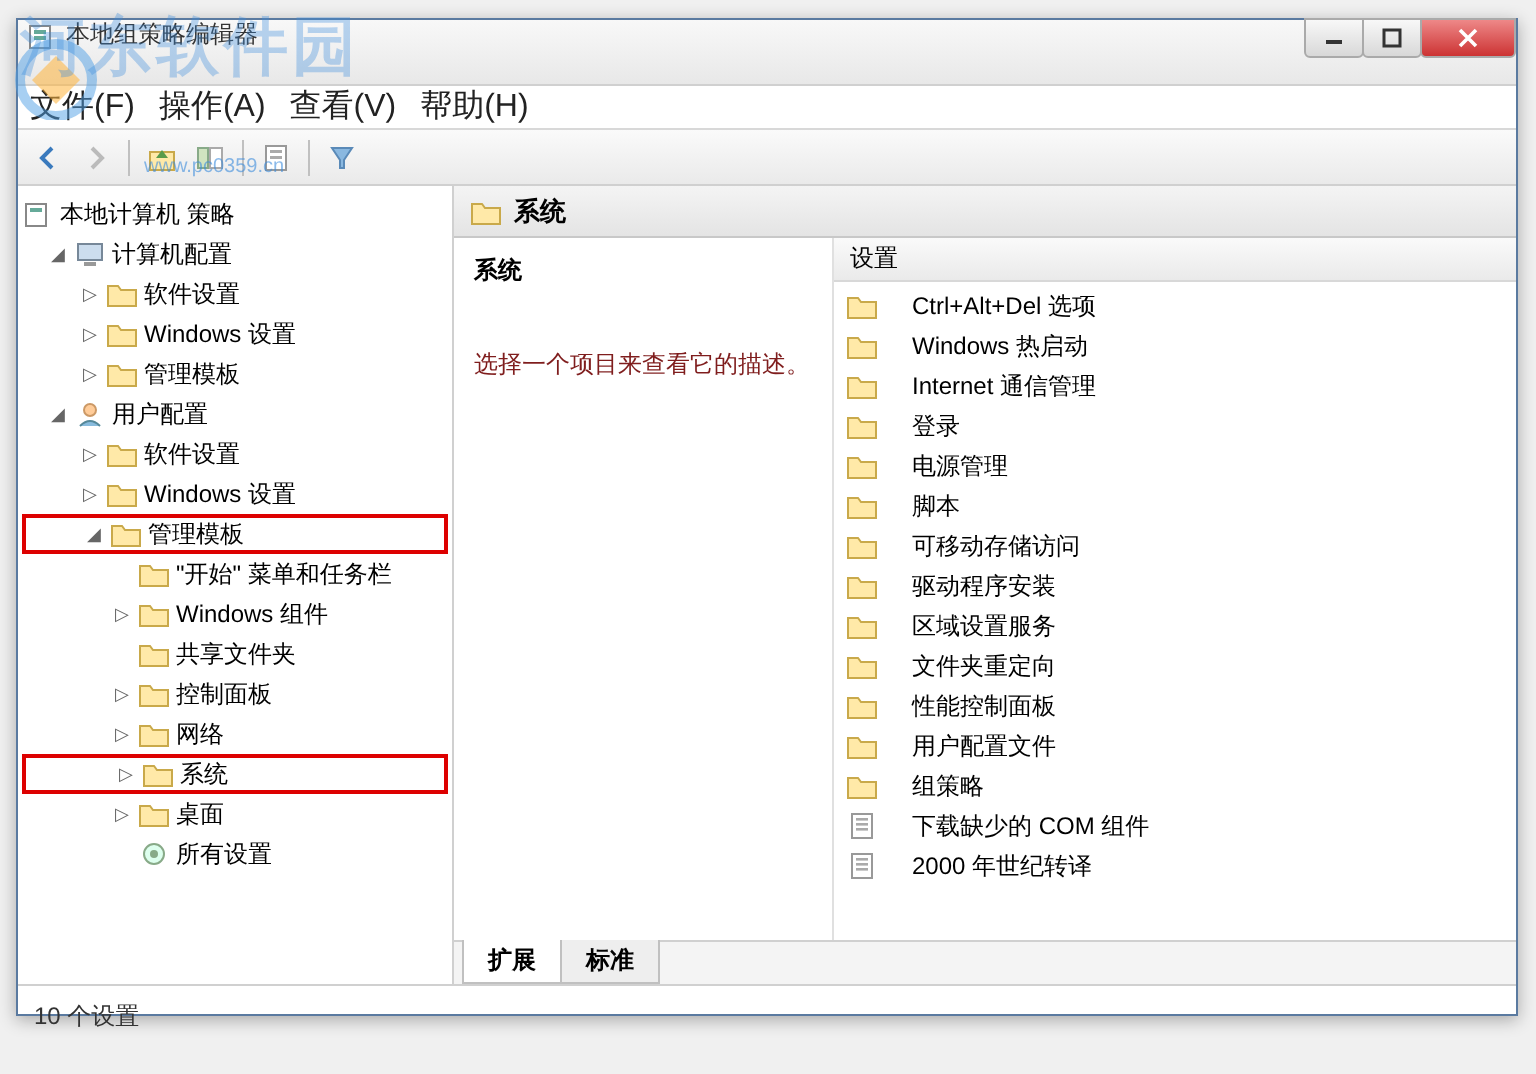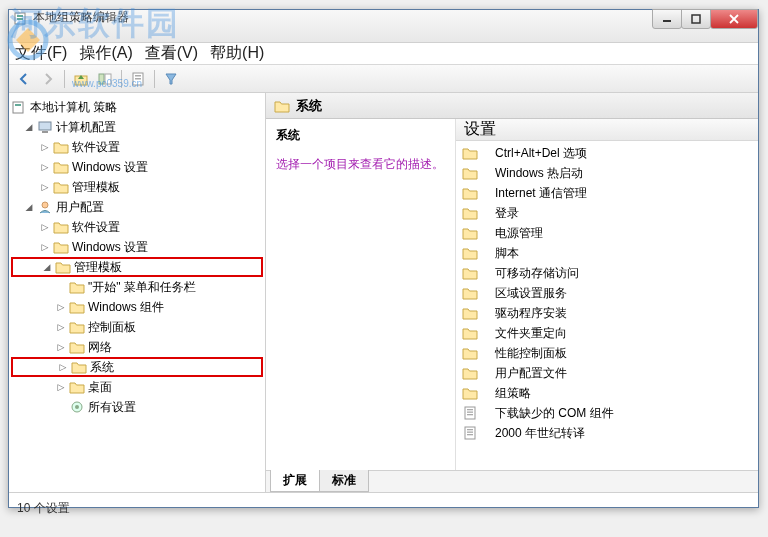--- a/index.html
+++ b/index.html
@@ -16,34 +16,34 @@
 
 .menubar { height: 22px; display: flex; align-items: flex-start; padding: 0 6px; font-size: 16px; border-bottom: 1px solid #d8d8d8; }
 .menubar .mitem { margin-right: 12px; color: #222; cursor: default; }
 
 .toolbar { height: 28px; display: flex; align-items: center; padding: 0 4px; gap: 2px; border-bottom: 1px solid #d0d0d0; background: linear-gradient(to bottom,#fafafa,#eaeaea); }
 .tbtn { width: 22px; height: 22px; display: flex; align-items: center; justify-content: center; border-radius: 3px; }
 .tsep { width: 1px; height: 18px; background: #c0c0c0; margin: 0 3px; }
 
 .content { display: flex; height: calc(100% - 28px - 22px - 28px - 20px); }
 
-.tree { width: 257px; border-right: 1px solid #d0d0d0; overflow: auto; padding: 4px 2px; font-size: 12px; background: #fff; }
+.tree { width: 218px; border-right: 1px solid #d0d0d0; overflow: auto; padding: 4px 2px; font-size: 12px; background: #fff; }
 .tnode { display: flex; align-items: center; height: 20px; padding-left: 2px; white-space: nowrap; cursor: default; }
 .exp { width: 12px; height: 12px; display: inline-flex; align-items: center; justify-content: center; color: #666; font-size: 9px; margin-right: 2px; }
 .ficon { width: 16px; height: 16px; margin-right: 3px; display: inline-flex; align-items: center; justify-content: center; }
 .redbox { border: 2px solid #d00; }
 
 .main { flex: 1; display: flex; flex-direction: column; }
 .mheader { height: 26px; background: linear-gradient(to bottom,#f4f4f4,#e4e4e4); border-bottom: 1px solid #c8c8c8; display: flex; align-items: center; padding: 0 8px; font-size: 13px; font-weight: bold; }
 .mheader .ficon { margin-right: 6px; }
 .mbody { flex: 1; display: flex; font-size: 12px; overflow: hidden; }
 .mleft { width: 190px; padding: 8px 10px; border-right: 1px solid #e0e0e0; }
-.mdesc { margin-top: 2px; color: #a21caf; }
+.mdesc { margin-top: 20px; color: #7f1d1d; }
 .mright { flex: 1; overflow: auto; }
-.colhead { height: 22px; display: flex; align-items: center; padding: 0 8px; background: linear-gradient(to bottom,#fafafa,#eaeaea); border-bottom: 1px solid #d8d8d8; font-size: 16px; position: sticky; top: 0; }
+.colhead { height: 22px; display: flex; align-items: center; padding: 0 8px; background: linear-gradient(to bottom,#fafafa,#eaeaea); border-bottom: 1px solid #d8d8d8; font-size: 12px; position: sticky; top: 0; }
 .ilist { padding: 2px 0; }
 .irow { display: flex; align-items: center; height: 20px; padding: 0 6px; cursor: default; gap: 13px; }
 .irow .ficon { margin-right: 4px; }
 
 .tabs { height: 22px; display: flex; align-items: flex-end; border-top: 1px solid #d0d0d0; padding-left: 4px; background: #f4f4f4; font-weight: bold; }
 .tab { padding: 2px 12px; font-size: 12px; border: 1px solid #c0c0c0; border-top: none; background: #fff; margin-right: -1px; cursor: default; }
 .tab.inactive { background: #eee; }
 
 .status { height: 32px; border-top: 1px solid #d0d0d0; font-size: 12px; display: flex; align-items: center; padding: 0 8px; color: #333; }
 
@@ -239,20 +239,28 @@
       </div>
       <div class="tnode" style="padding-left:44px">
         <span class="exp">▷</span>
         <span class="ficon">
             <svg width="16" height="14">
               <path d="M1 3 L6 3 L7.5 5 L15 5 L15 13 L1 13 Z" fill="#ffe9a8" stroke="#c9a94a"></path>
             </svg>
           </span>
         <span>Windows 组件</span>
       </div>
+      <div class="tnode" style="padding-left:58px">
+        <span class="ficon">
+            <svg width="16" height="14">
+              <path d="M1 3 L6 3 L7.5 5 L15 5 L15 13 L1 13 Z" fill="#ffe9a8" stroke="#c9a94a"></path>
+            </svg>
+          </span>
+        <span>共享文件夹</span>
+      </div>
       <div class="tnode" style="padding-left:44px">
         <span class="exp">▷</span>
         <span class="ficon">
             <svg width="16" height="14">
               <path d="M1 3 L6 3 L7.5 5 L15 5 L15 13 L1 13 Z" fill="#ffe9a8" stroke="#c9a94a"></path>
             </svg>
           </span>
         <span>控制面板</span>
       </div>
       <div class="tnode" style="padding-left:44px">
@@ -366,29 +374,29 @@
                   </svg>
                 </span>
                 <span>可移动存储访问</span>
               </div>
               <div class="irow">
                 <span class="ficon">
                   <svg width="16" height="14">
                     <path d="M1 3 L6 3 L7.5 5 L15 5 L15 13 L1 13 Z" fill="#ffe9a8" stroke="#c9a94a"></path>
                   </svg>
                 </span>
+                <span>驱动程序安装</span>
+              </div>
+              <div class="irow">
+                <span class="ficon">
+                  <svg width="16" height="14">
+                    <path d="M1 3 L6 3 L7.5 5 L15 5 L15 13 L1 13 Z" fill="#ffe9a8" stroke="#c9a94a"></path>
+                  </svg>
+                </span>
                 <span>区域设置服务</span>
-              </div>
-              <div class="irow">
-                <span class="ficon">
-                  <svg width="16" height="14">
-                    <path d="M1 3 L6 3 L7.5 5 L15 5 L15 13 L1 13 Z" fill="#ffe9a8" stroke="#c9a94a"></path>
-                  </svg>
-                </span>
-                <span>驱动程序安装</span>
               </div>
               <div class="irow">
                 <span class="ficon">
                   <svg width="16" height="14">
                     <path d="M1 3 L6 3 L7.5 5 L15 5 L15 13 L1 13 Z" fill="#ffe9a8" stroke="#c9a94a"></path>
                   </svg>
                 </span>
                 <span>文件夹重定向</span>
               </div>
               <div class="irow">

